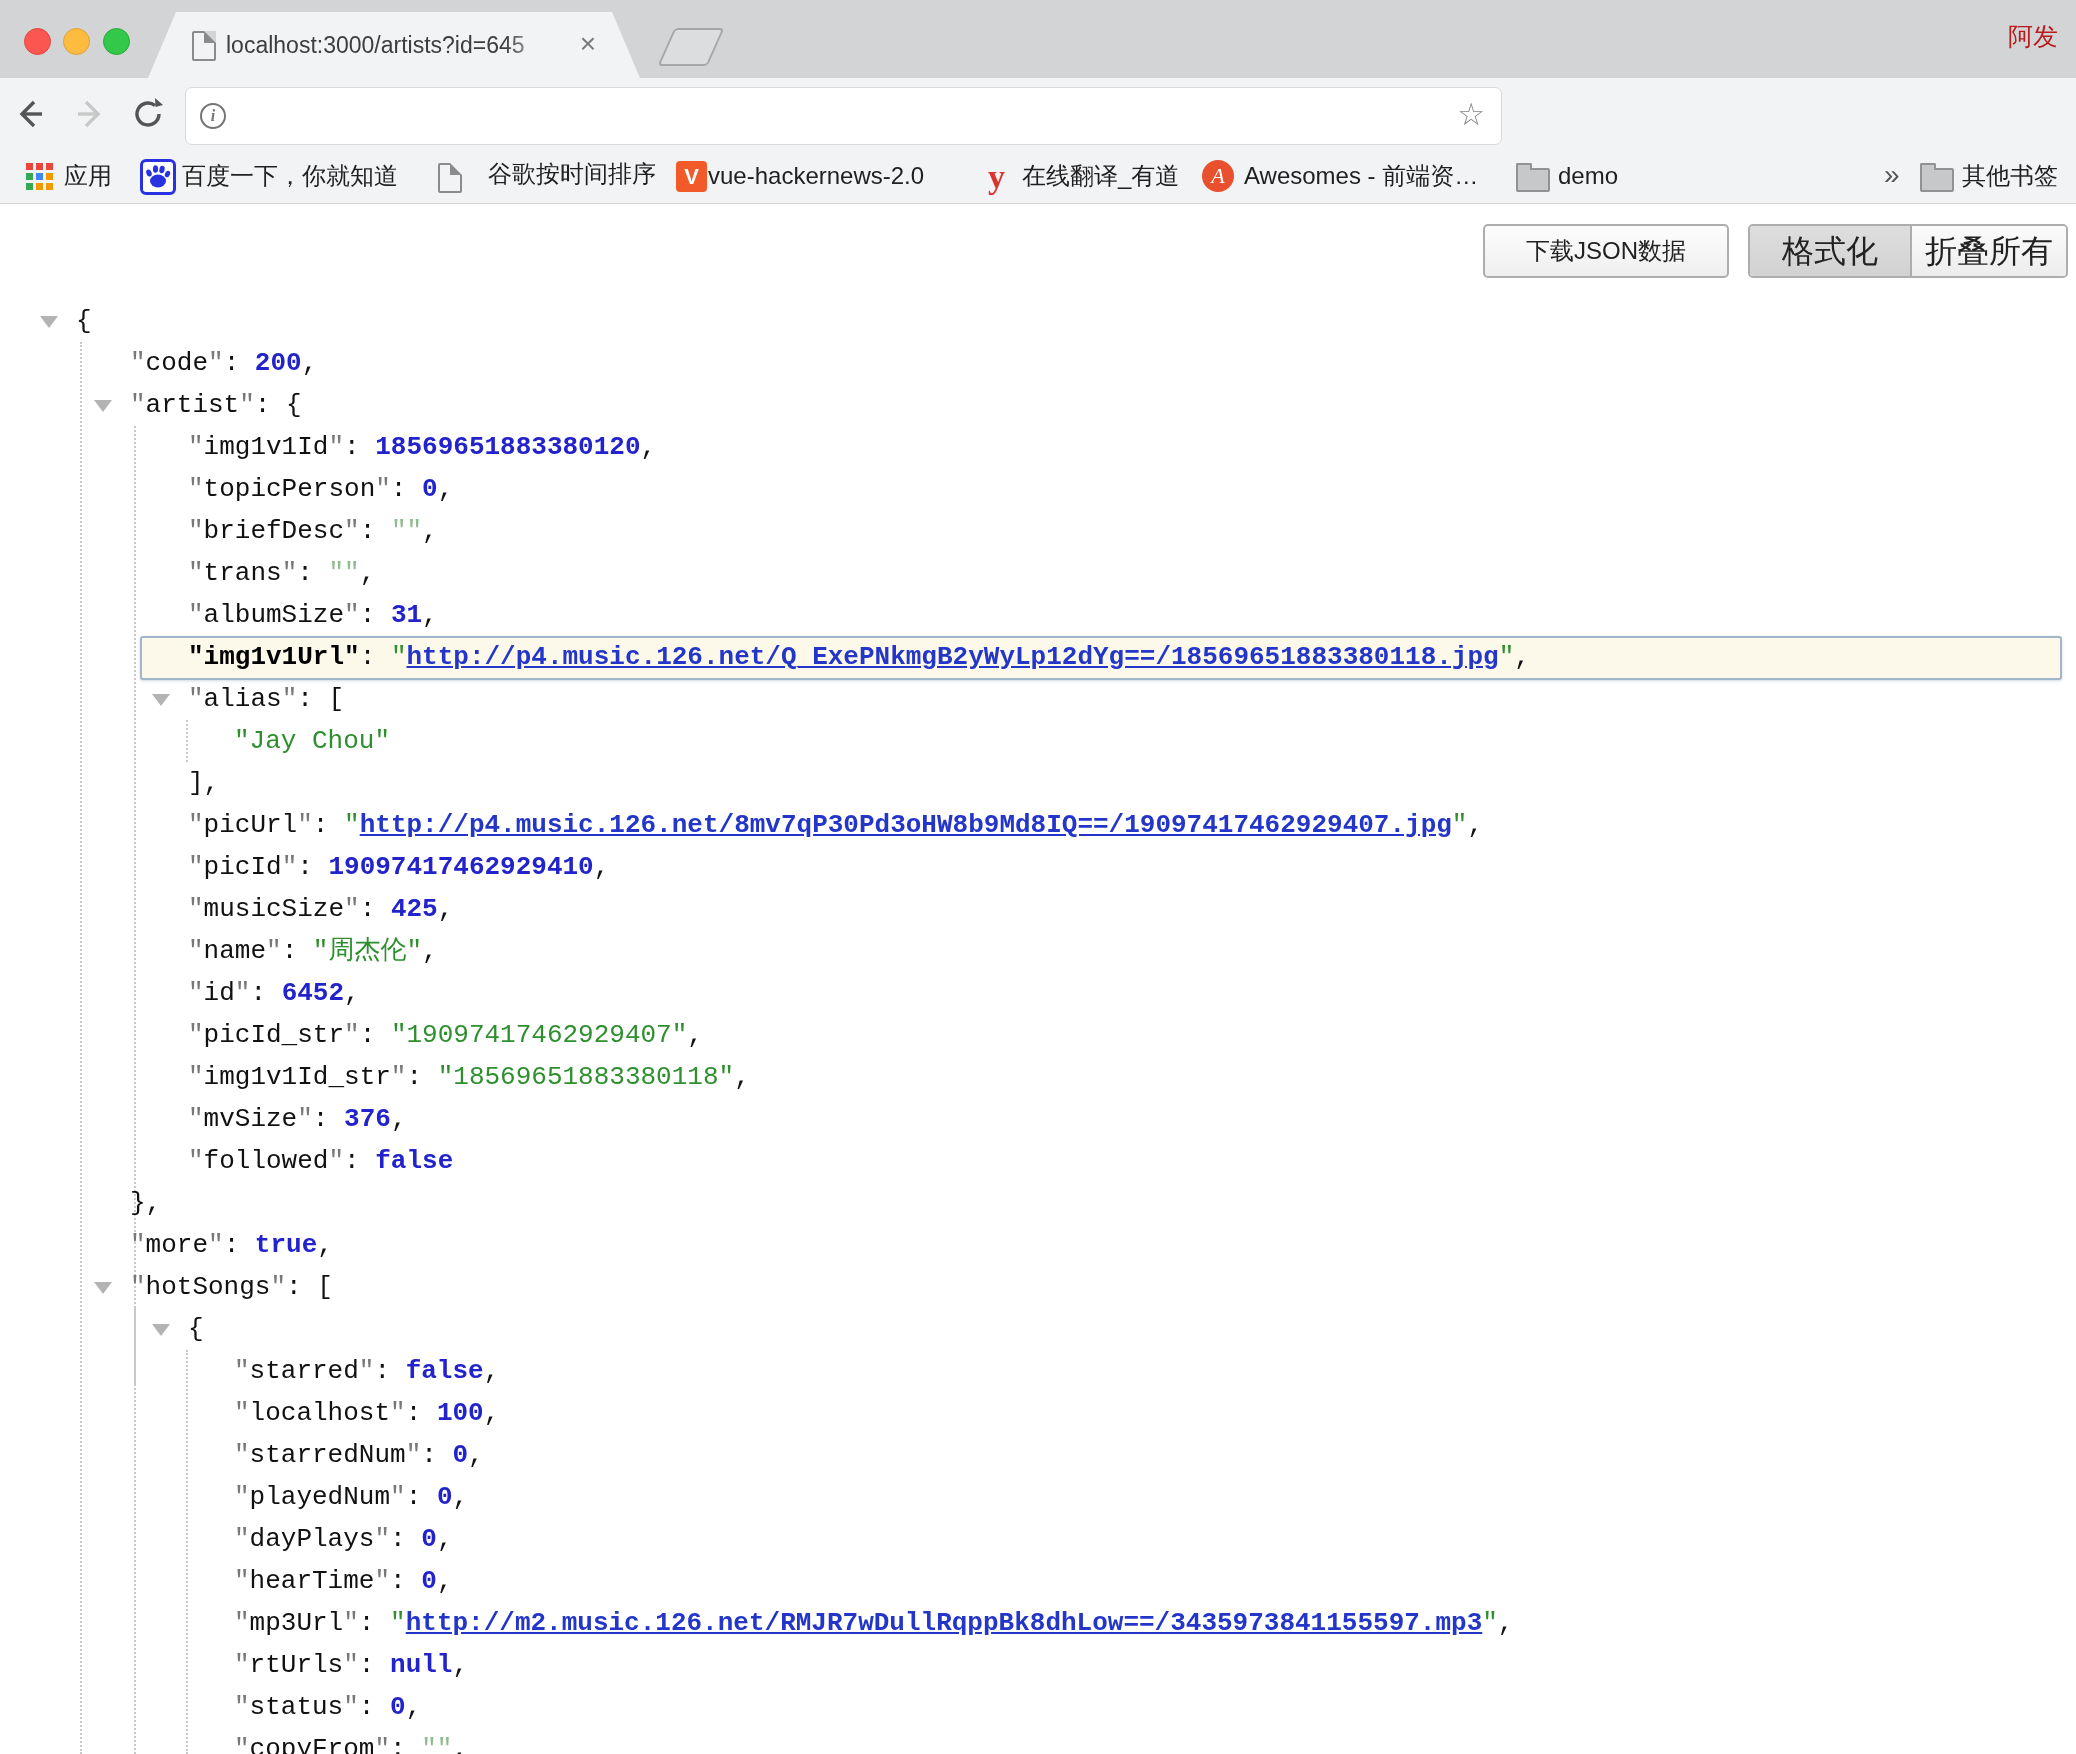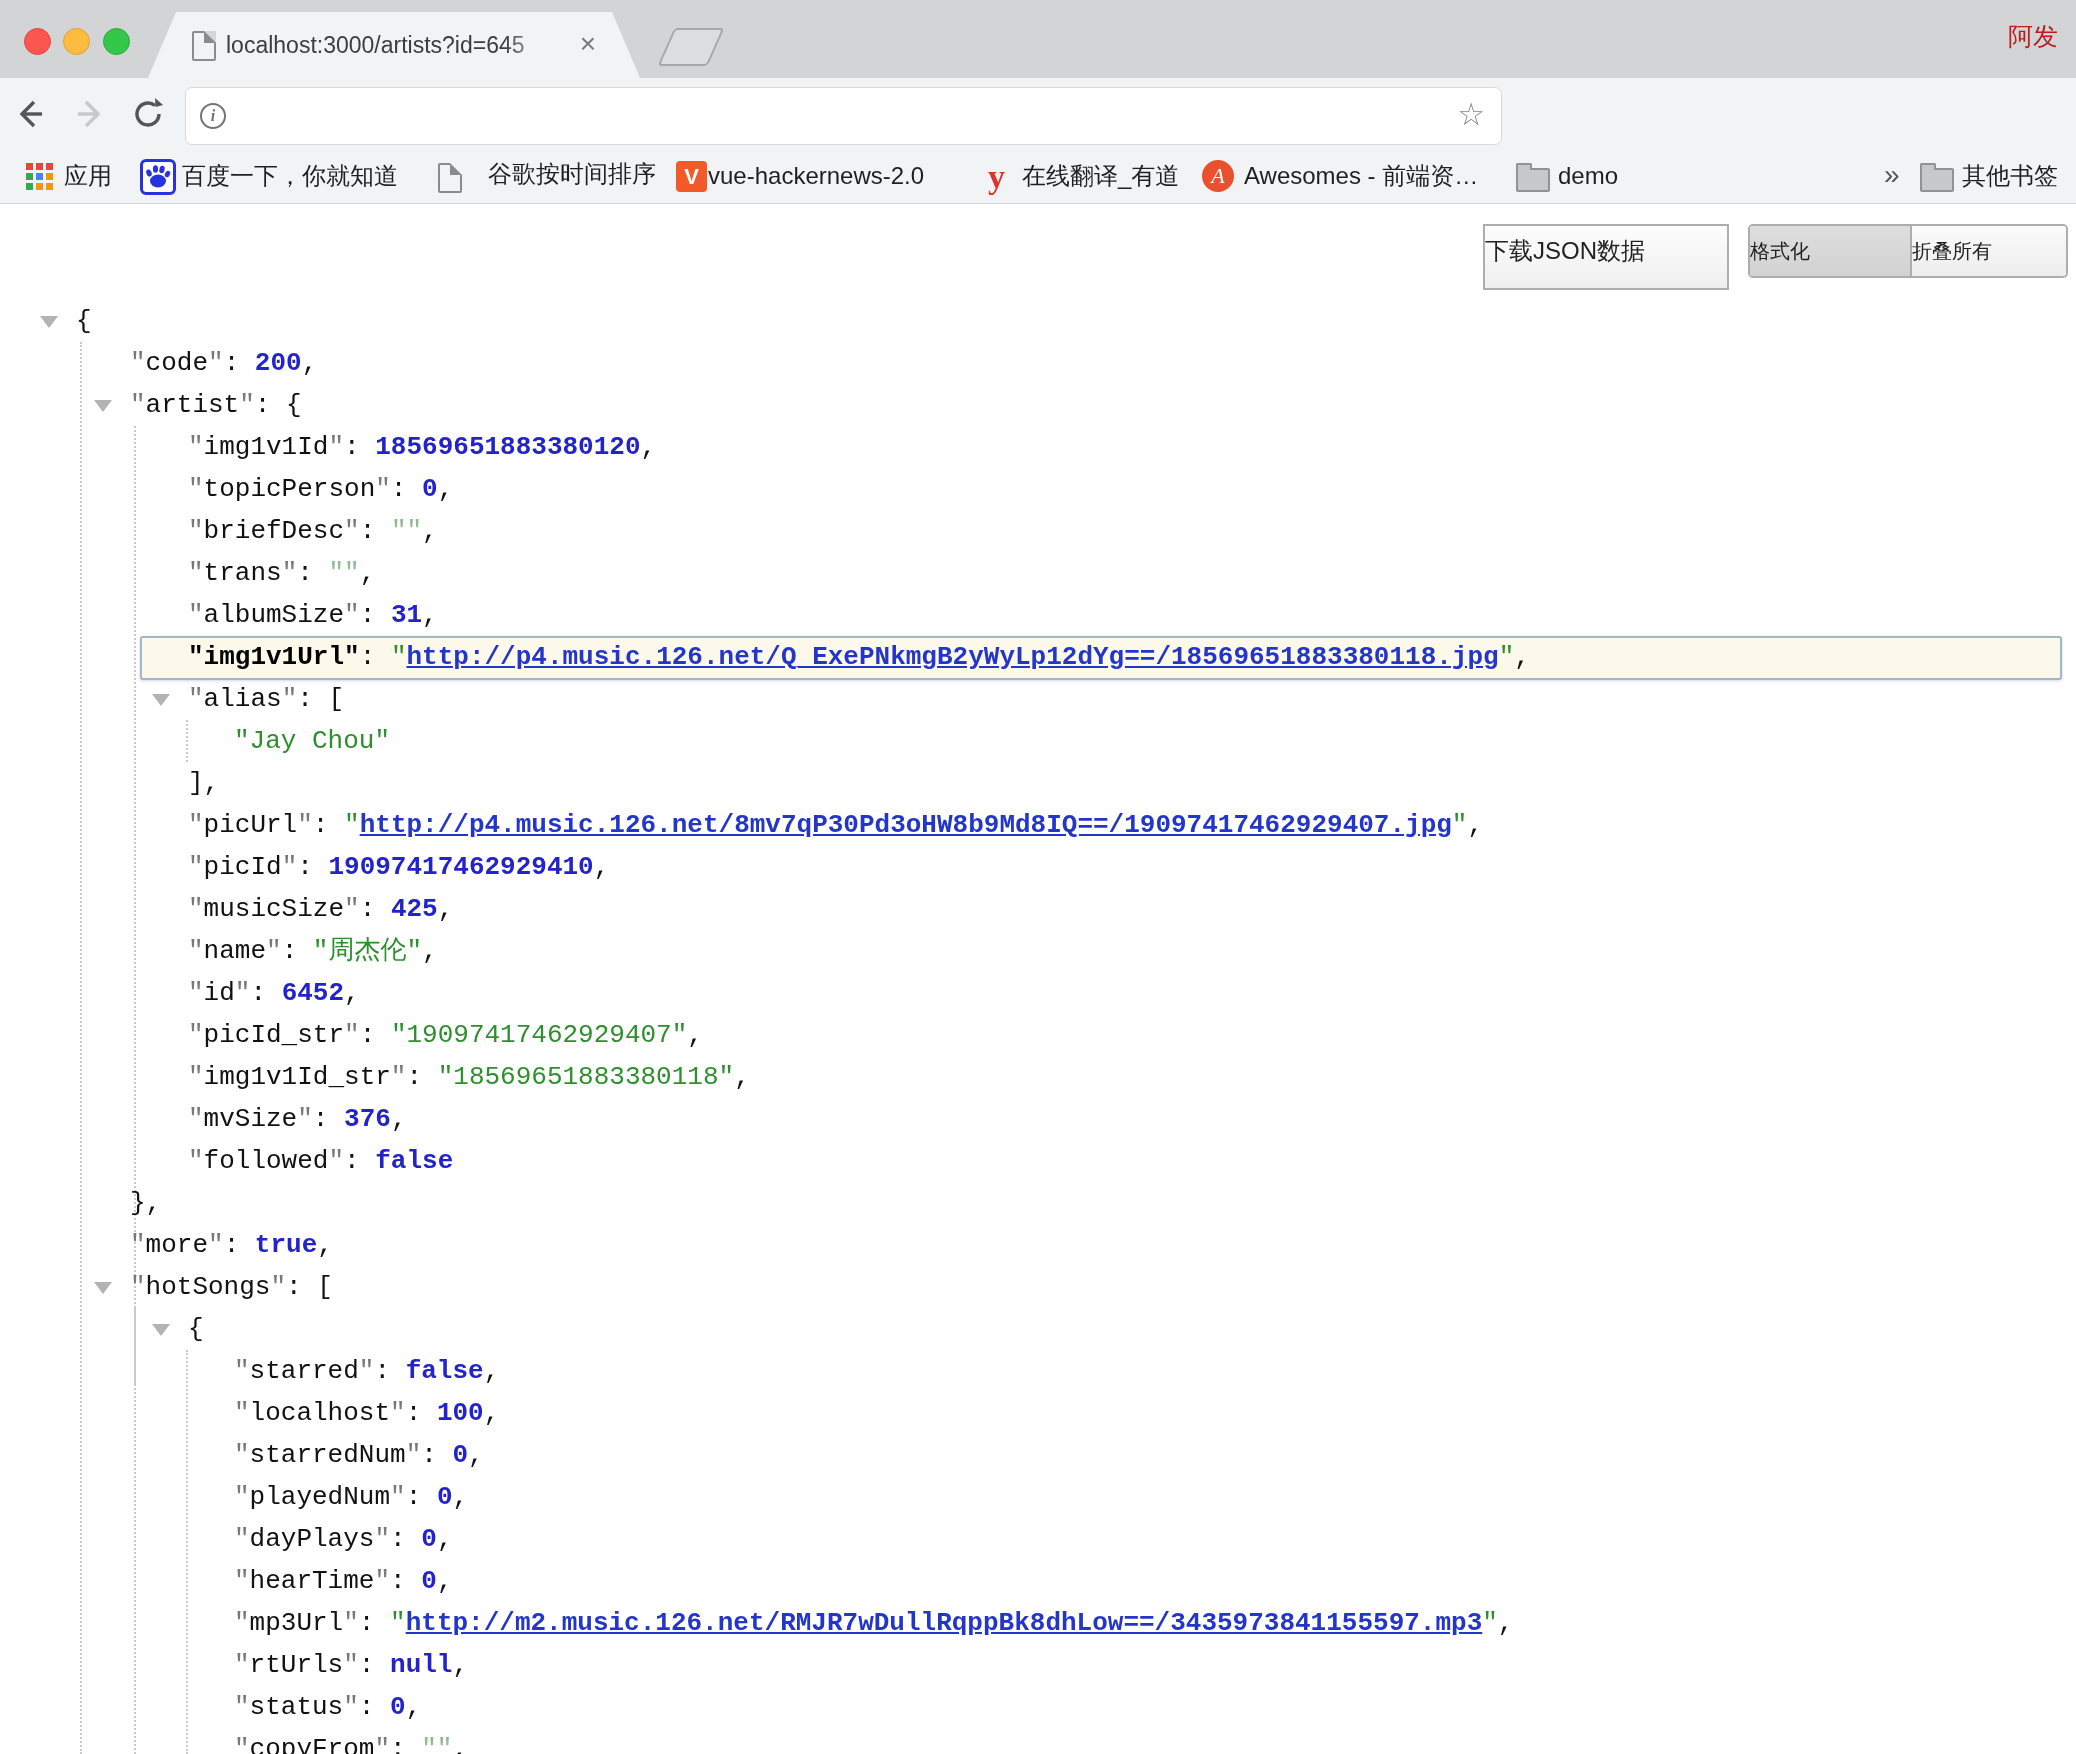--- a/index.html
+++ b/index.html
@@ -91,27 +91,27 @@
        color:#fff;font-style:italic;font-size:22px;text-align:center;line-height:32px;
        font-family:"Liberation Serif",serif;}
   .folder{position:absolute;top:18px;width:30px;height:20px;background:#c6c8ca;border:2px solid #909294;
        border-radius:2px;}
   .folder::before{content:"";position:absolute;left:-2px;top:-7px;width:12px;height:5px;
        background:#c6c8ca;border:2px solid #909294;border-bottom:none;border-radius:2px 2px 0 0;}
   .chev{position:absolute;left:1884px;top:0;height:52px;line-height:50px;font-size:28px;color:#555;}
 
   
   .content{position:absolute;left:0;top:204px;width:100%;height:1550px;background:#fff;}
-  .btn{position:absolute;top:20px;height:66px;box-sizing:border-box;border:2px solid #adadad;
-       background:linear-gradient(#fdfdfd,#efefef);font-size:24px;color:#222;
-       line-height:50px;border-radius:0;}
+  .btn{position:absolute;top:20px;height:54px;box-sizing:border-box;border:2px solid #adadad;
+       background:linear-gradient(#fdfdfd,#efefef);font-size:24px;color:#222;text-align:center;
+       line-height:50px;border-radius:5px;}
   .btn-download{left:1483px;width:246px;}
   .segmented{position:absolute;left:1748px;top:20px;width:320px;height:54px;box-sizing:border-box;
        border:2px solid #adadad;border-radius:5px;display:flex;overflow:hidden;}
-  .seg{height:100%;font-size:20px;color:#222;text-align:left;line-height:50px;box-sizing:border-box;}
+  .seg{height:100%;font-size:32px;color:#222;text-align:center;line-height:50px;box-sizing:border-box;}
   .seg.active{width:162px;background:linear-gradient(#dedede,#d2d2d2);border-right:2px solid #adadad;}
   .seg.normal{width:154px;background:linear-gradient(#fbfbfb,#ededed);}
 
   
   .guide{position:absolute;width:0;border-left:2px dotted #c9c9c9;}
   #json-root{position:absolute;left:0;top:96px;width:100%;}
   .jline{position:relative;height:42px;line-height:42px;white-space:pre;
         font-family:"Liberation Mono",monospace;font-size:26px;color:#111;}
   .jline .tokens{position:relative;z-index:1;}
   .tri{position:absolute;top:16px;width:0;height:0;border-left:9px solid transparent;

